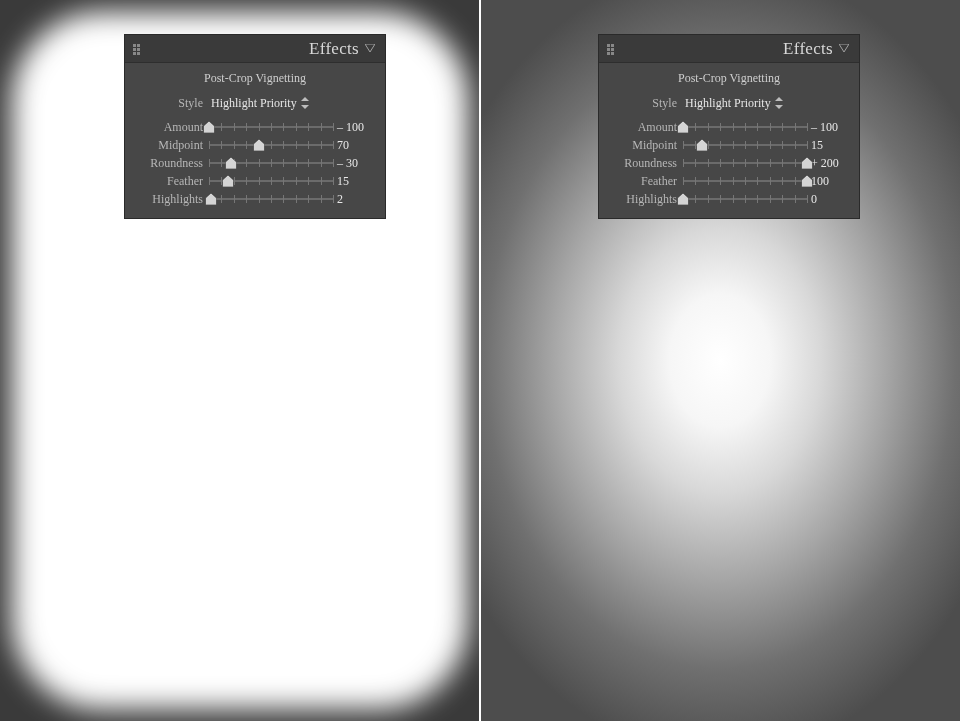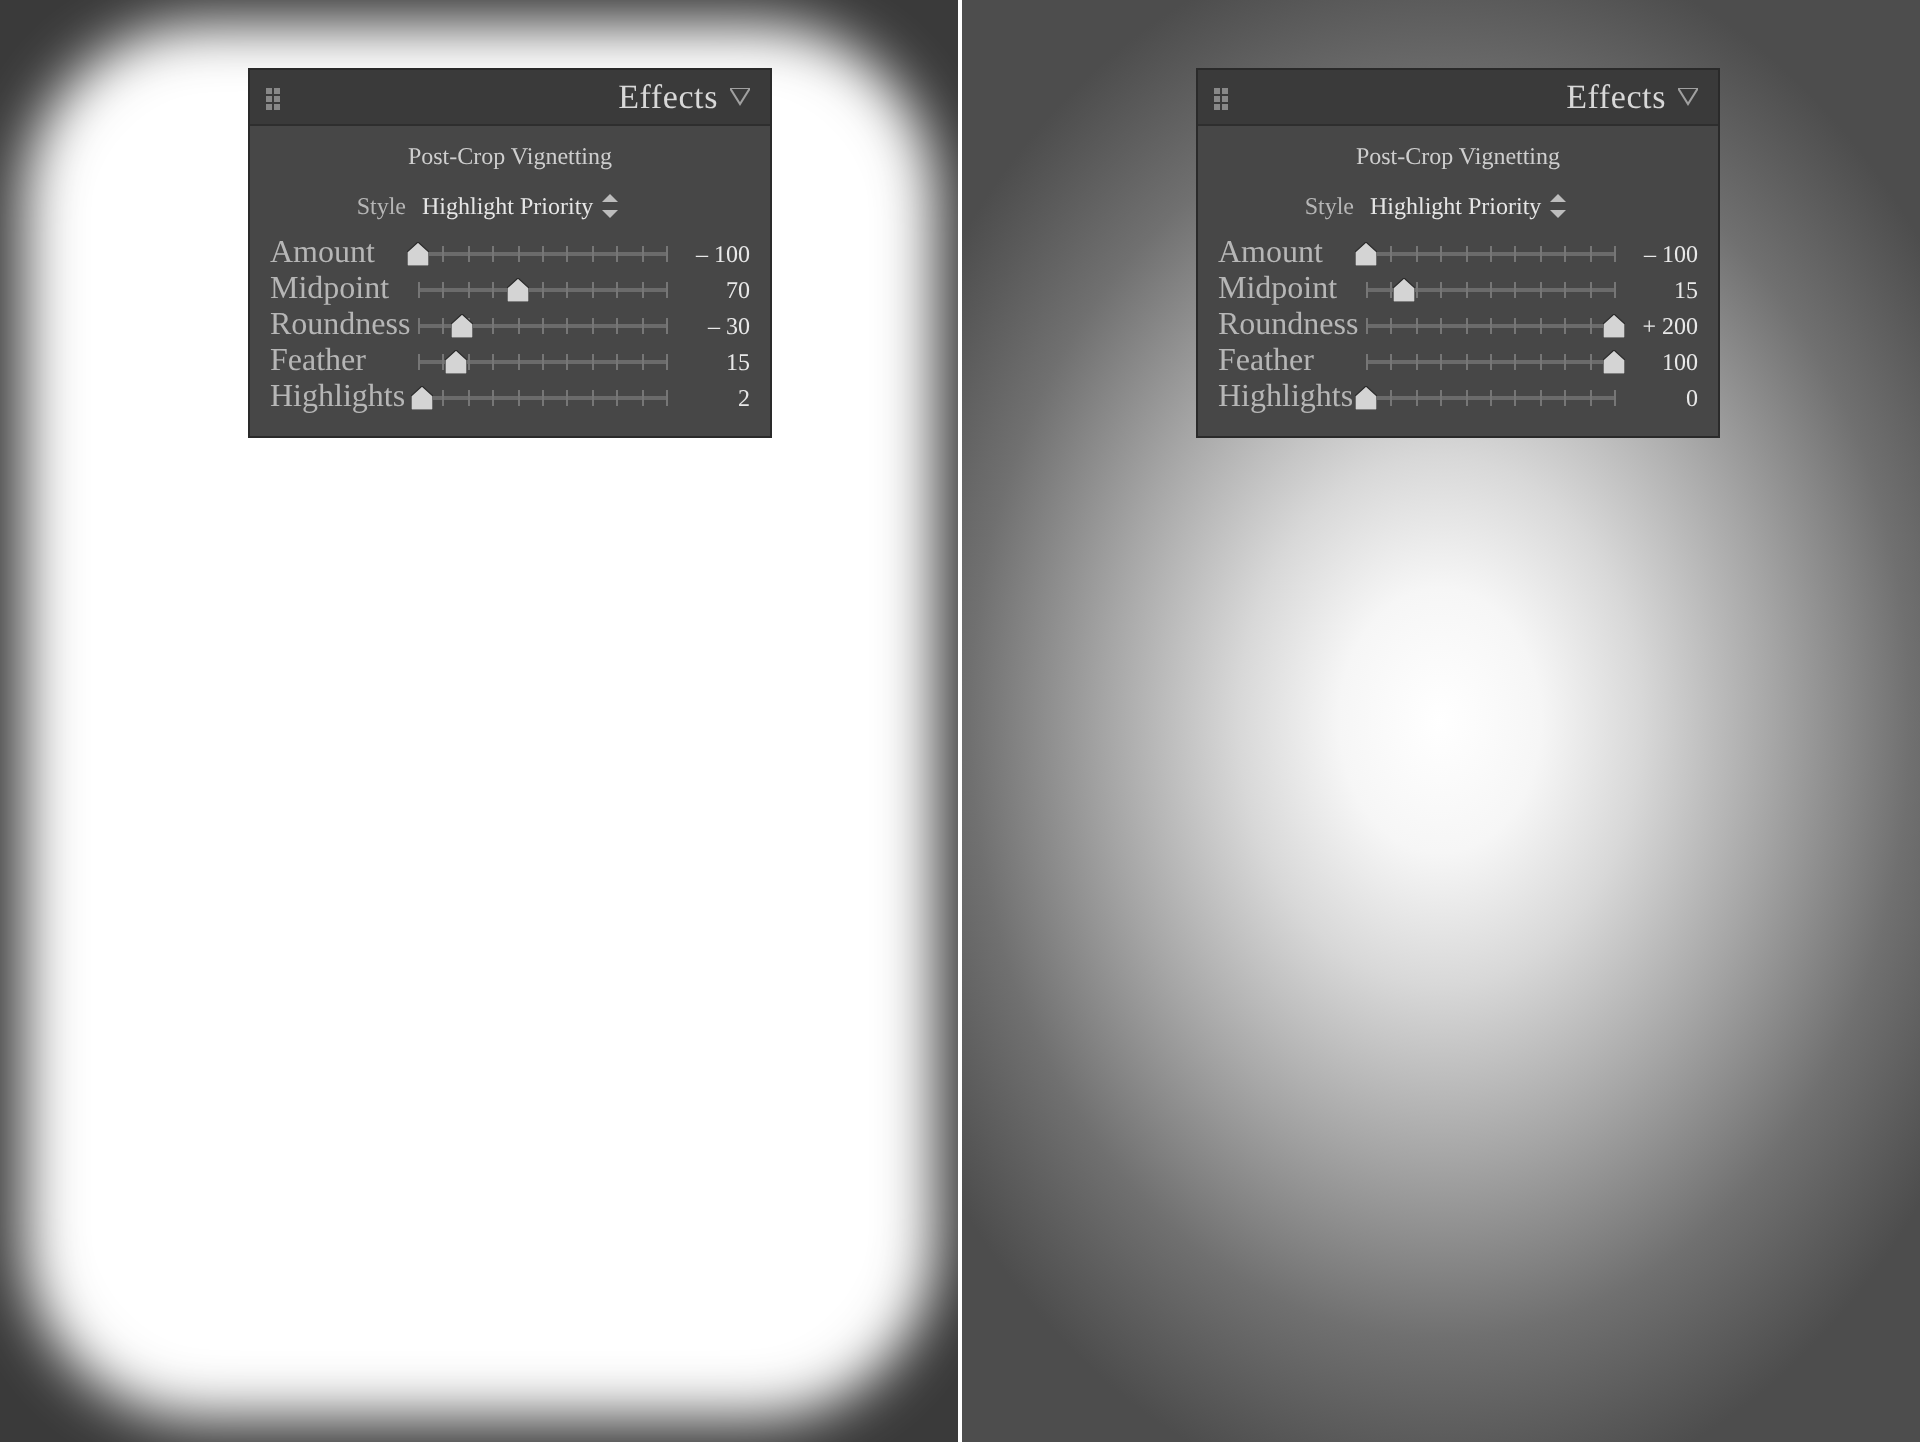--- a/index.html
+++ b/index.html
@@ -105,28 +105,27 @@
     padding: 2px 0 6px 0;
   }
 
   .row {
     display: flex;
     align-items: center;
     height: 18px;
   }
   .row-label {
     width: 74px;
-    text-align: left;
+    text-align: right;
     color: #b6b6b6;
-    font-size: 16px;
+    font-size: 12px;
     padding-right: 6px;
   }
   .row-value {
     width: 42px;
-    text-align: right;
     color: #e8e8e8;
     font-size: 12px;
     padding-left: 4px;
   }
 
   
   .style-row {
     display: flex;
     align-items: center;
     height: 22px;

